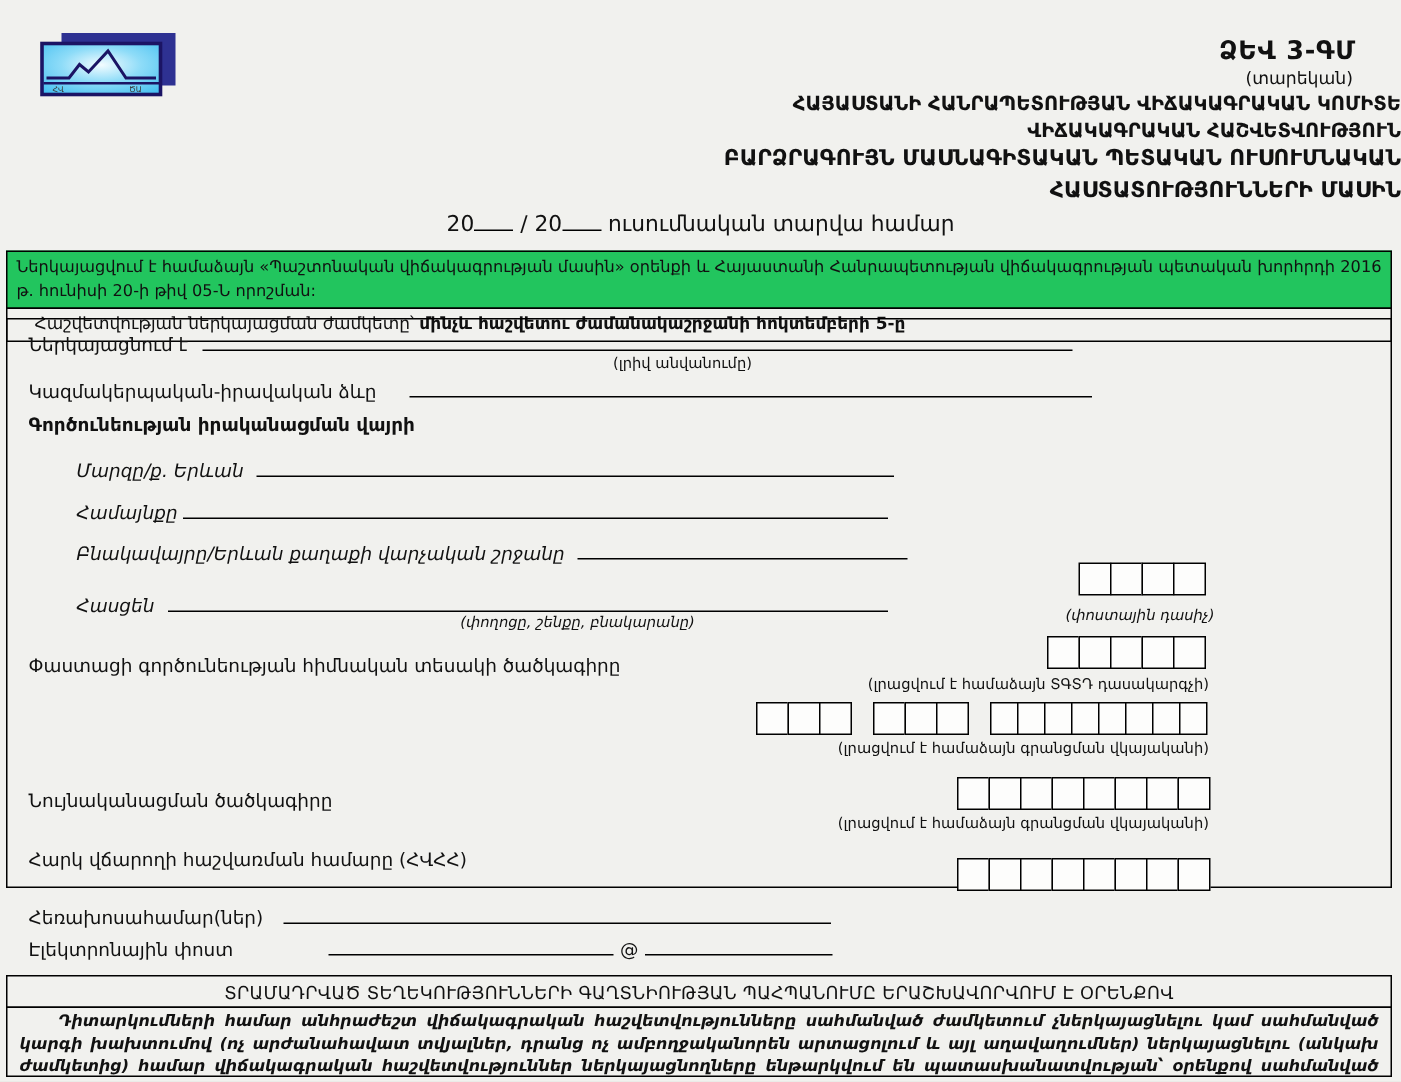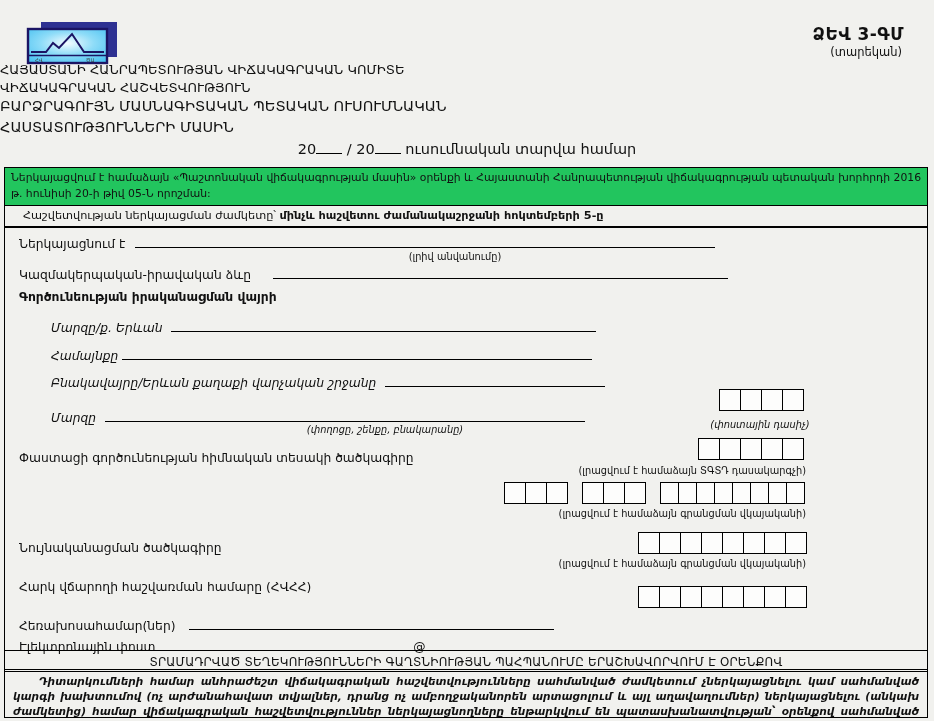--- a/index.html
+++ b/index.html
@@ -5,35 +5,35 @@
   html,body{margin:0;padding:0;background:#e6e6e3;}
   .sheet{
     position:relative;width:934px;height:721px;background:#f1f1ee;
     font-family:"DejaVu Sans",sans-serif;color:#111;overflow:hidden;
   }
   
   .logo{position:absolute;left:26px;top:20px;}
   .code-block{position:absolute;right:30px;top:24px;text-align:right;}
   .form-code{font-size:17px;font-weight:bold;letter-spacing:.5px;}
   .form-period{font-size:11.5px;margin-top:1px;padding-right:2px;}
-  .title{position:absolute;left:0;right:0;text-align:left;font-weight:normal;}
+  .title{position:absolute;left:0;right:0;text-align:right;font-weight:bold;}
   .t1{top:62px;font-size:13px;}
   .t2{top:80px;font-size:13px;}
   .t3{top:98px;font-size:14.5px;}
   .t4{top:119px;font-size:14.5px;}
   .year-line{position:absolute;top:140px;left:0;right:0;text-align:center;font-size:14.5px;}
   .ul{display:inline-block;border-bottom:1px solid #000;height:13px;vertical-align:baseline;}
   .year-line .ul{width:26px;}
   
   .bx{position:absolute;left:4px;width:924px;border:1px solid #000;box-sizing:border-box;}
   .boxA{top:167px;height:39px;background:#22c55e;font-size:10.8px;line-height:1.5;padding:2px 6px;text-align:justify;}
   .boxB{top:205px;height:23px;font-size:11.3px;padding:3px 18px;}
   .boxB b{font-weight:bold;}
   
-  .main-box{top:226px;height:444px;font-size:12.3px;text-decoration:underline;}
+  .main-box{top:212px;height:380px;font-size:12.3px;text-decoration:underline;}
   .row{position:absolute;white-space:nowrap;}
   .it{font-style:italic;}
   .bold{font-weight:bold;}
   .cap{position:absolute;font-size:9.8px;white-space:nowrap;}
   .cap.center{text-align:center;}
   .cap.right{text-align:right;}
   
   .cells{position:absolute;font-size:0;line-height:0;}
   .cell{display:inline-block;width:20px;height:20px;background:#fdfdfc;border:1px solid #000;margin-left:-1px;vertical-align:top;}
   .cells .cell:first-child{margin-left:0;}
@@ -113,21 +113,21 @@
       <span>Բնակավայրը/Երևան քաղաքի վարչական շրջանը</span>
       <span class="ul" style="width:220px;margin-left:5px;"></span>
     </div>
 
     <div class="row it" style="top:119px;left:46px;">
       <span>Համայնքը</span>
       <span class="ul" style="width:470px;"></span>
     </div>
 
     <div class="row it" style="top:181px;left:46px;">
-      <span>Մարզը</span>
+      <span>Հասցեն</span>
       <span class="ul" style="width:480px;margin-left:5px;"></span>
     </div>
     <div class="cap center it" style="top:197px;left:230px;width:300px;">(փողոցը, շենքը, բնակարանը)</div>
 
     <div class="cells" style="top:162px;left:714px;"><span class="cell"></span><span class="cell"></span><span class="cell"></span><span class="cell"></span></div>
     <div class="cap center it" style="top:192px;left:675px;width:160px;">(փոստային դասիչ)</div>
 
     <div class="row" style="top:224px;left:14px;">Փաստացի գործունեության հիմնական տեսակի ծածկագիրը</div>
     <div class="cells" style="top:211px;left:693px;"><span class="cell"></span><span class="cell"></span><span class="cell"></span><span class="cell"></span><span class="cell"></span></div>
     <div class="cap right" style="top:238px;left:520px;width:281px;">(լրացվում է համաձայն ՏԳՏԴ դասակարգչի)</div>

